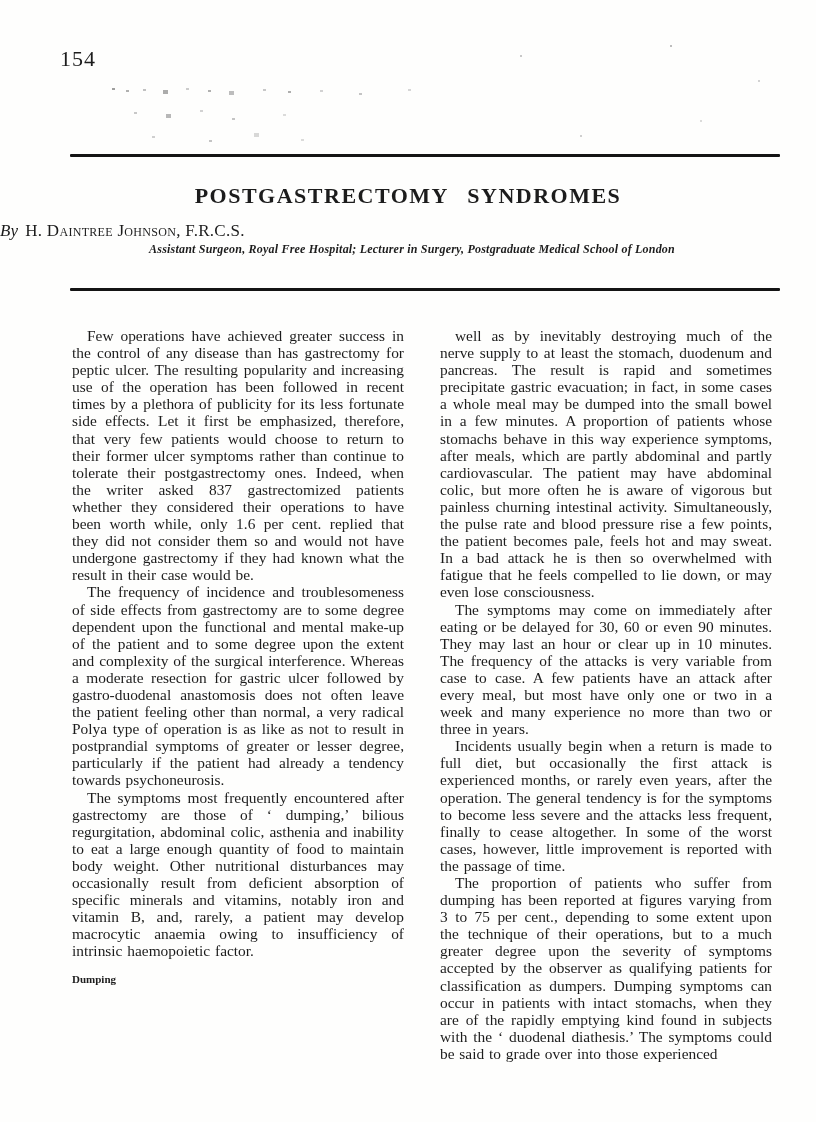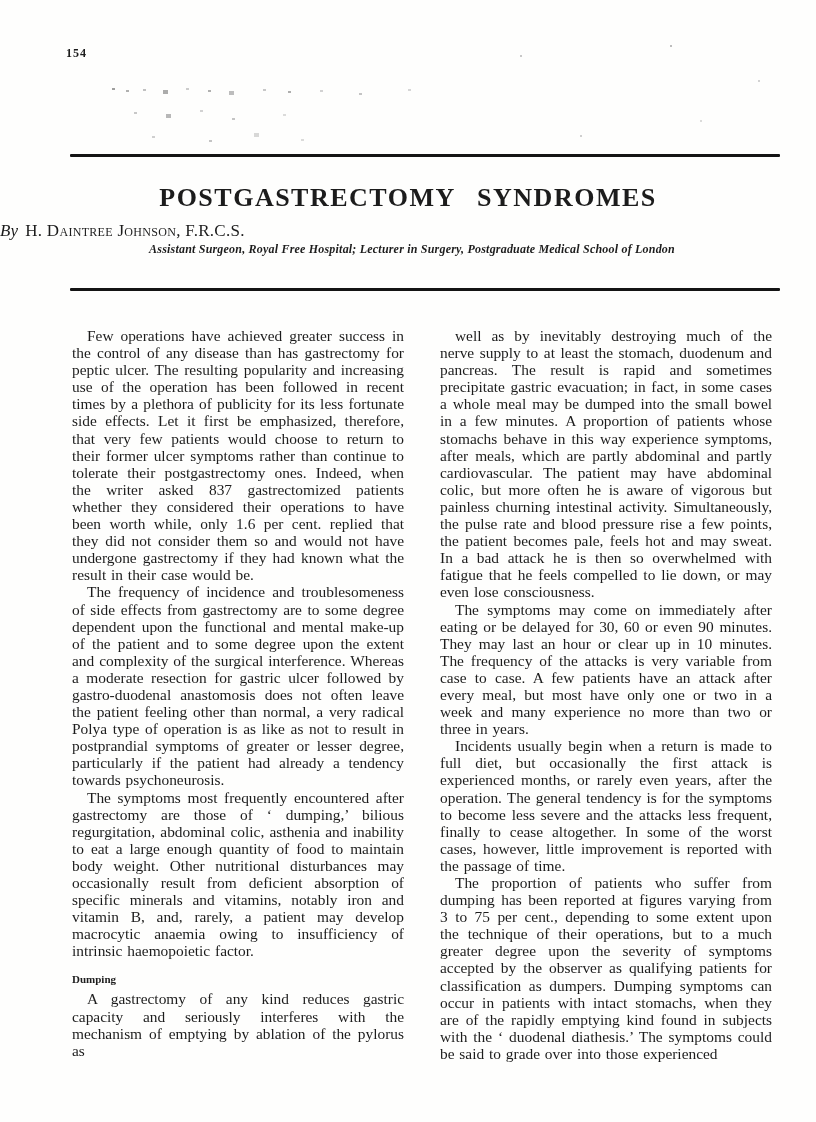--- a/index.html
+++ b/index.html
@@ -12,23 +12,23 @@
     height: 1122px;
     margin: 0 auto;
     background: #fefefd;
     color: #1c1c1c;
     overflow: hidden;
   }
 
   .page-number {
     position: absolute;
     top: 46px;
-    left: 66px;
-    font-size: 12px;
-    font-weight: bold;
+    left: 60px;
+    font-size: 22px;
+    font-weight: normal;
     letter-spacing: 1px;
   }
 
   
   .scan-artifact-1 {
     position: absolute;
     top: 88px; left: 112px;
     width: 3px; height: 2px;
     background: rgba(80,80,80,.55);
     box-shadow:
@@ -74,21 +74,21 @@
   }
   .rule-top { top: 154px; height: 2.6px; }
   .rule-bottom { top: 288px; height: 2.6px; }
 
   .article-title {
     position: absolute;
     top: 183px;
     left: 0;
     width: 816px;
     text-align: center;
-    font-size: 26px;
+    font-size: 22px;
     font-weight: bold;
     letter-spacing: 1.5px;
     word-spacing: 0.55em;
   }
 
   .byline {
     position: absolute;
     top: 221px;
     left: 0;
     width: 816px;
@@ -159,21 +159,20 @@
 
   <div class="rule rule-bottom"></div>
 
   <div class="article-body">
 
     <div class="column">
       <p>Few operations have achieved greater success in the control of any disease than has gastrectomy for peptic ulcer.  The resulting popularity and increasing use of the operation has been followed in recent times by a plethora of publicity for its less fortunate side effects.  Let it first be emphasized, therefore, that very few patients would choose to return to their former ulcer symptoms rather than continue to tolerate their postgastrectomy ones.  Indeed, when the writer asked 837 gastrectomized patients whether they considered their operations to have been worth while, only 1.6 per cent. replied that they did not consider them so and would not have undergone gastrectomy if they had known what the result in their case would be.</p>
       <p>The frequency of incidence and troublesomeness of side effects from gastrectomy are to some degree dependent upon the functional and mental make-up of the patient and to some degree upon the extent and complexity of the surgical interference.  Whereas a moderate resection for gastric ulcer followed by gastro-duodenal anastomosis does not often leave the patient feeling other than normal, a very radical Polya type of operation is as like as not to result in postprandial symptoms of greater or lesser degree, particularly if the patient had already a tendency towards psychoneurosis.</p>
       <p>The symptoms most frequently encountered after gastrectomy are those of ‘ dumping,’ bilious regurgitation, abdominal colic, asthenia and inability to eat a large enough quantity of food to maintain body weight.  Other nutritional disturbances may occasionally result from deficient absorption of specific minerals and vitamins, notably iron and vitamin B, and, rarely, a patient may develop macrocytic anaemia owing to insufficiency of intrinsic haemopoietic factor.</p>
       <h2 class="section-heading">Dumping</h2>
-      <p>A gastrectomy of any kind reduces gastric capacity and seriously interferes with the mechanism of emptying by ablation of the pylorus as</p>
     </div>
 
     <div class="column">
       <p>well as by inevitably destroying much of the nerve supply to at least the stomach, duodenum and pancreas.  The result is rapid and sometimes precipitate gastric evacuation; in fact, in some cases a whole meal may be dumped into the small bowel in a few minutes.  A proportion of patients whose stomachs behave in this way experience symptoms, after meals, which are partly abdominal and partly cardiovascular.  The patient may have abdominal colic, but more often he is aware of vigorous but painless churning intestinal activity.  Simultaneously, the pulse rate and blood pressure rise a few points, the patient becomes pale, feels hot and may sweat.  In a bad attack he is then so overwhelmed with fatigue that he feels compelled to lie down, or may even lose consciousness.</p>
       <p>The symptoms may come on immediately after eating or be delayed for 30, 60 or even 90 minutes.  They may last an hour or clear up in 10 minutes.  The frequency of the attacks is very variable from case to case.  A few patients have an attack after every meal, but most have only one or two in a week and many experience no more than two or three in years.</p>
       <p>Incidents usually begin when a return is made to full diet, but occasionally the first attack is experienced months, or rarely even years, after the operation.  The general tendency is for the symptoms to become less severe and the attacks less frequent, finally to cease altogether.  In some of the worst cases, however, little improvement is reported with the passage of time.</p>
       <p>The proportion of patients who suffer from dumping has been reported at figures varying from 3 to 75 per cent., depending to some extent upon the technique of their operations, but to a much greater degree upon the severity of symptoms accepted by the observer as qualifying patients for classification as dumpers.  Dumping symptoms can occur in patients with intact stomachs, when they are of the rapidly emptying kind found in subjects with the ‘ duodenal diathesis.’  The symptoms could be said to grade over into those experienced</p>
     </div>
 
   </div>

